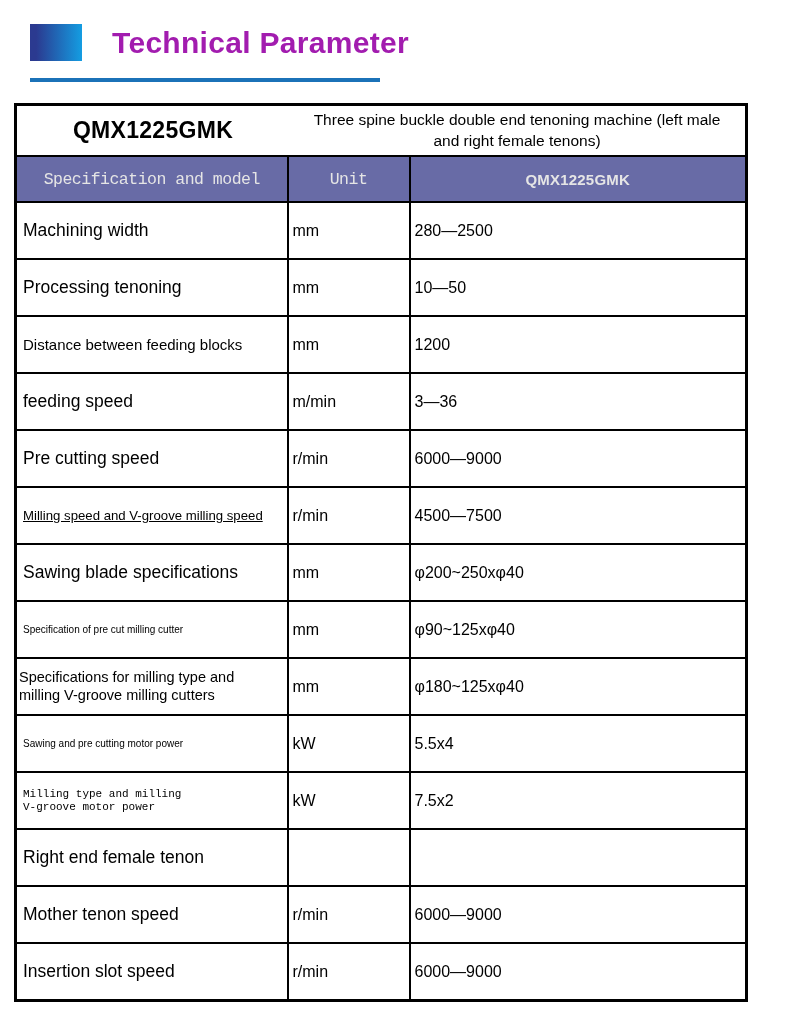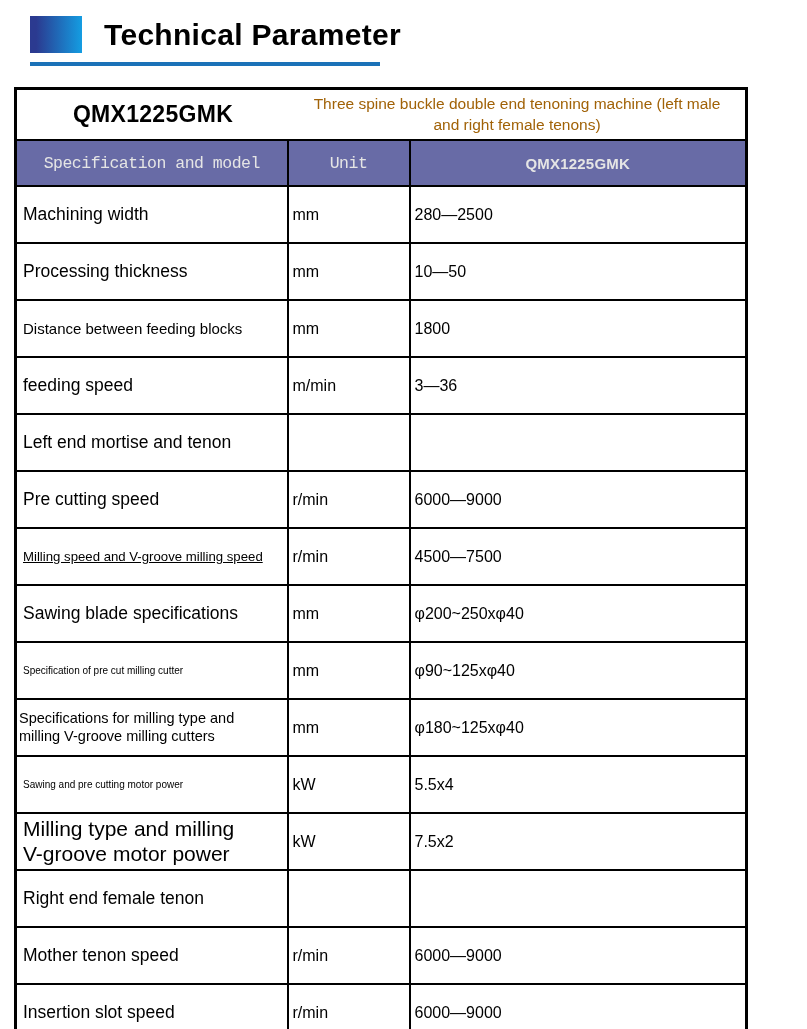--- a/index.html
+++ b/index.html
@@ -12,21 +12,21 @@
   
   .title-row{
     display:flex;align-items:center;gap:18px;
     margin:14px 0 0 30px;
   }
   .logo-block{
     width:52px;height:37px;flex:0 0 auto;
     background:linear-gradient(90deg,#2b3a90 0%,#2b3a90 12%,#149de2 100%);
   }
   .page-title{
-    margin:4px;font-size:30px;font-weight:600;color:#000000;
+    margin:12px;font-size:30px;font-weight:600;color:#a21caf;
     letter-spacing:.3px;line-height:1.1;
   }
   .title-underline{
     width:350px;height:4px;background:#1b72b8;
     margin:7px 0 0 30px;
   }
   
   table.params{
     border-collapse:collapse;
     table-layout:fixed;
@@ -41,21 +41,21 @@
   }
   
   .model-row td{height:49px;padding:0;}
   .model-flex{display:flex;align-items:center;width:100%;}
   .model-name{
     width:272px;flex:0 0 auto;text-align:center;
     font-weight:bold;font-size:23px;color:#000;letter-spacing:.3px;
   }
   .model-desc{
     flex:1;text-align:center;
-    color:#a16207;font-size:15.5px;line-height:1.3;
+    color:#000000;font-size:15.5px;line-height:1.3;
     white-space:pre-line;
   }
   
   .head-row th{
     background:#686ba6;color:#e5e5e5;height:44px;
     font-weight:normal;text-align:center;padding:0;
   }
   .head-row .c1, .head-row .c2{
     font-family:"Liberation Mono","DejaVu Sans Mono",monospace;
     font-size:16.5px;letter-spacing:-.5px;
@@ -73,21 +73,21 @@
     margin-top:40px;
   }
   td.unit, td.value{
     text-align:left;font-size:16px;padding:4px;
   }
   
   td.sz15 {font-size:15px;}
   td.sz13 {font-size:13.2px;text-decoration:underline;}
   td.sz14 {font-size:10px;}
   td.sz14c{font-size:14.5px;padding:0 2px;}
-  td.sz15l{font-size:21px;}
+  td.sz15l{font-size:11px;font-family:Liberation Mono, monospace;}
 </style>
 </head>
 <body>
 
 <header>
   <div class="title-row">
     <span class="logo-block"></span>
     <h1 class="page-title">Technical Parameter</h1>
   </div>
   <div class="title-underline"></div>
@@ -114,38 +114,33 @@
       <th class="c2">Unit</th>
       <th class="c3">QMX1225GMK</th>
     </tr>
 
     <tr class="data-row">
       <td class="label">Machining width</td>
       <td class="unit">mm</td>
       <td class="value">280—2500</td>
     </tr>
     <tr class="data-row">
-      <td class="label">Processing thickness</td>
+      <td class="label">Processing tenoning</td>
       <td class="unit">mm</td>
       <td class="value">10—50</td>
     </tr>
     <tr class="data-row">
       <td class="label sz15">Distance between feeding blocks</td>
       <td class="unit">mm</td>
-      <td class="value">1800</td>
+      <td class="value">1200</td>
     </tr>
     <tr class="data-row">
       <td class="label">feeding speed</td>
       <td class="unit">m/min</td>
       <td class="value">3—36</td>
-    </tr>
-    <tr class="data-row">
-      <td class="label">Left end mortise and tenon</td>
-      <td class="unit"></td>
-      <td class="value"></td>
     </tr>
     <tr class="data-row">
       <td class="label">Pre cutting speed</td>
       <td class="unit">r/min</td>
       <td class="value">6000—9000</td>
     </tr>
     <tr class="data-row">
       <td class="label sz13">Milling speed and V-groove milling speed</td>
       <td class="unit">r/min</td>
       <td class="value">4500—7500</td>

